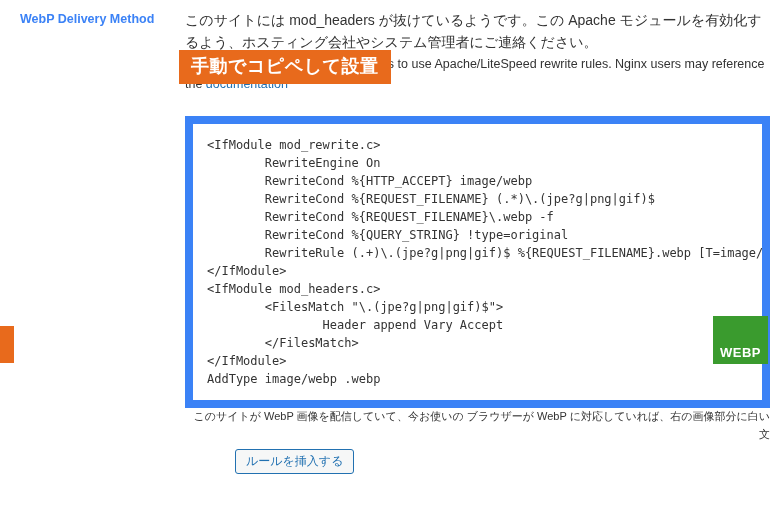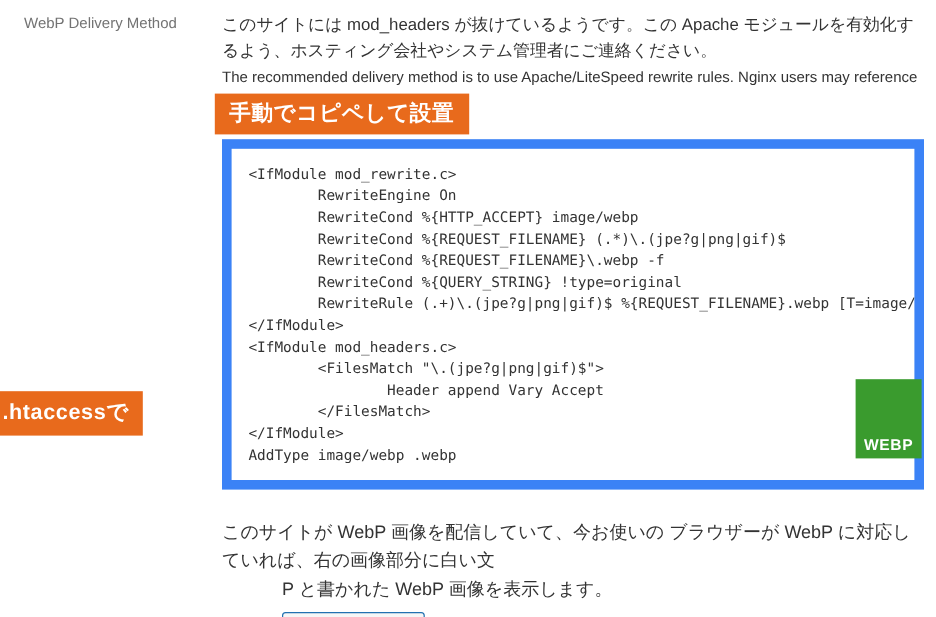--- a/index.html
+++ b/index.html
@@ -10,58 +10,58 @@
     font-size: 12.5px;
     color: #333;
     background: #fff;
     width: 780px;
     position: relative;
   }
   .row { display: flex; align-items: flex-start; }
   .label-col {
     width: 165px;
     flex: 0 0 165px;
-    font-weight: 400;
+    font-weight: 700;
     font-size: 12.5px;
-    color: #737373;
+    color: #3b82f6;
     padding-top: 2px;
   }
   .content-col { flex: 1; min-width: 0; position: relative; }
   .warn1 { color: #333; line-height: 1.55; font-size: 14px; }
   .warn2 { color: #333; line-height: 1.55; margin-top: 2px; font-size: 12.5px; }
   .doclink { color: #2271b1; cursor: pointer; }
   .callout {
     display: inline-block;
     background: #e86a1c;
     color: #fff;
     font-weight: 700;
     font-size: 18px;
     padding: 4px 12px 6px 12px;
     position: absolute;
-    top: 68px; left: -6px;
+    top: 40px; left: -6px;
     z-index: 5;
     letter-spacing: 0.5px;
   }
   .codeframe {
     border: 8px solid #3b82f6;
     margin-top: 22px;
     padding: 12px 14px 12px 14px;
     font-family: "Menlo","Consolas",monospace;
     font-size: 12px;
     line-height: 1.5;
     color: #333;
     white-space: pre;
     overflow: hidden;
   }
-  .desc { margin-top: 24px; font-size: 15px; color: #333; line-height: 1.6; }
+  .desc { margin-top: 0; font-size: 11px; color: #333; line-height: 1.6; text-align: right; }
   .webp-badge {
     position: absolute;
     right: 2px;
     top: 306px;
-    width: 55px; height: 66px;
+    width: 55px; height: 48px;
     background: #3a9b2e;
     color: #fff;
     font-weight: 700;
     font-size: 13px;
     display: flex;
     align-items: flex-end;
     justify-content: center;
     padding-bottom: 4px;
     letter-spacing: 0.5px;
   }
@@ -115,29 +115,28 @@
 &lt;/IfModule&gt;
 &lt;IfModule mod_headers.c&gt;
         &lt;FilesMatch "\.(jpe?g|png|gif)$"&gt;
                 Header append Vary Accept
         &lt;/FilesMatch&gt;
 &lt;/IfModule&gt;
 AddType image/webp .webp</div>
 
     <div class="desc">
       <span>このサイトが WebP 画像を配信していて、今お使いの ブラウザーが WebP に対応していれば、右の画像部分に白い文</span><br>
-      <span style="margin-left:50px">P と書かれた WebP 画像を表示します。</span>
     </div>
 
     <div class="webp-badge">WEBP</div>
 
     <span class="insert-btn">ルールを挿入する</span>
 
     
 
     
 
   </div>
 </div>
 
 <div class="callout2">
-  <span>.htaccessで</span><br>
+  <br>
 </div>
 
 </body></html>

